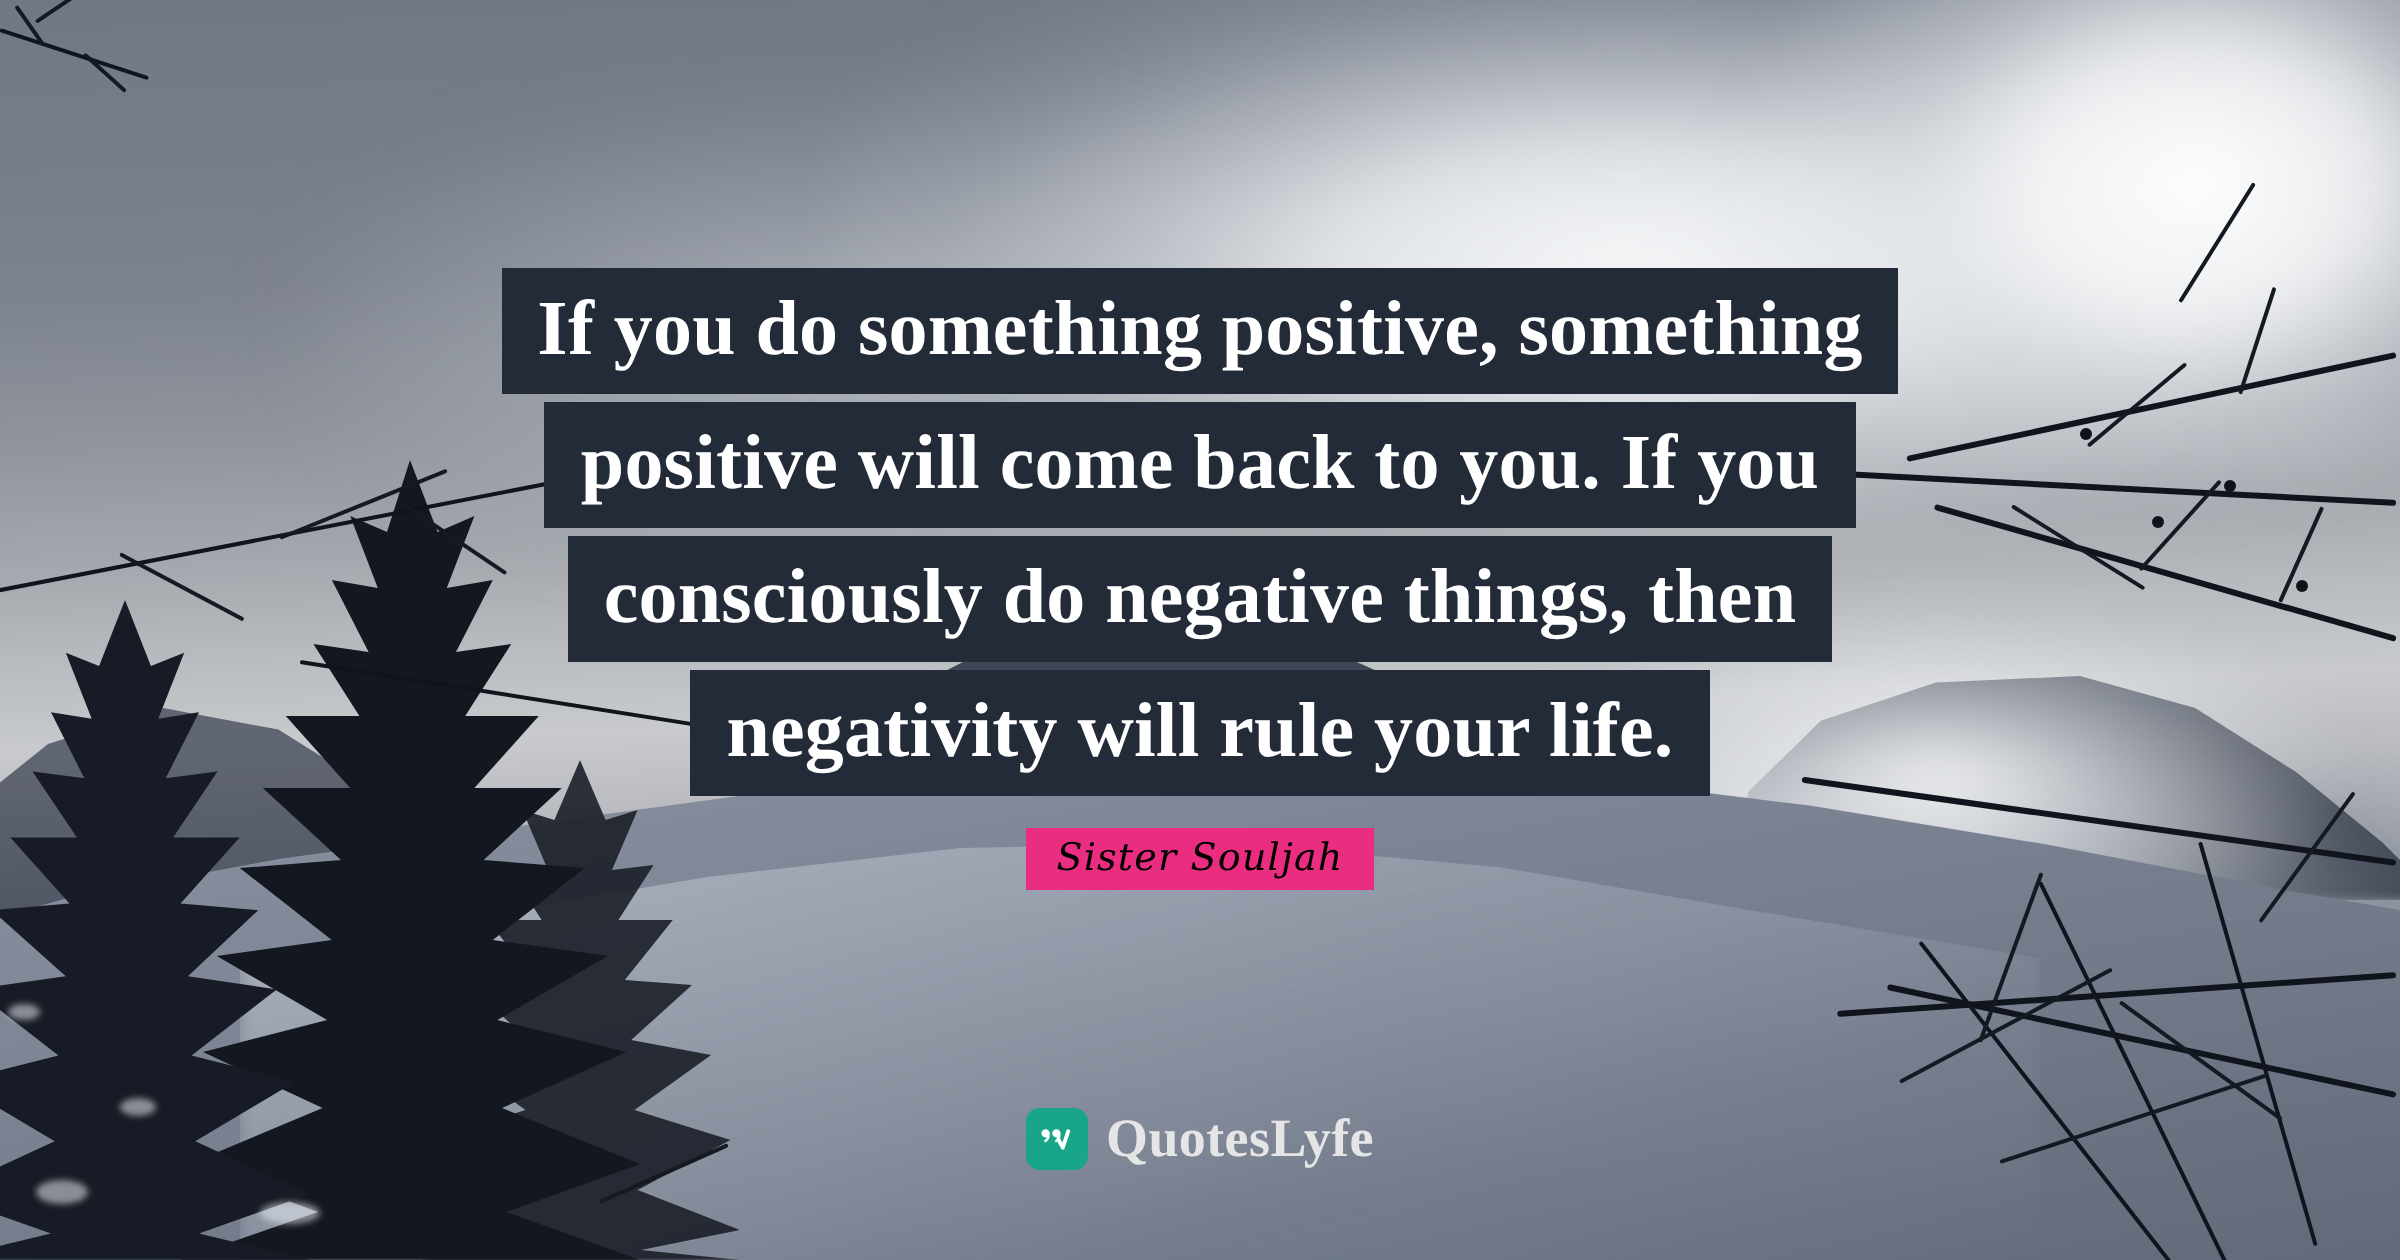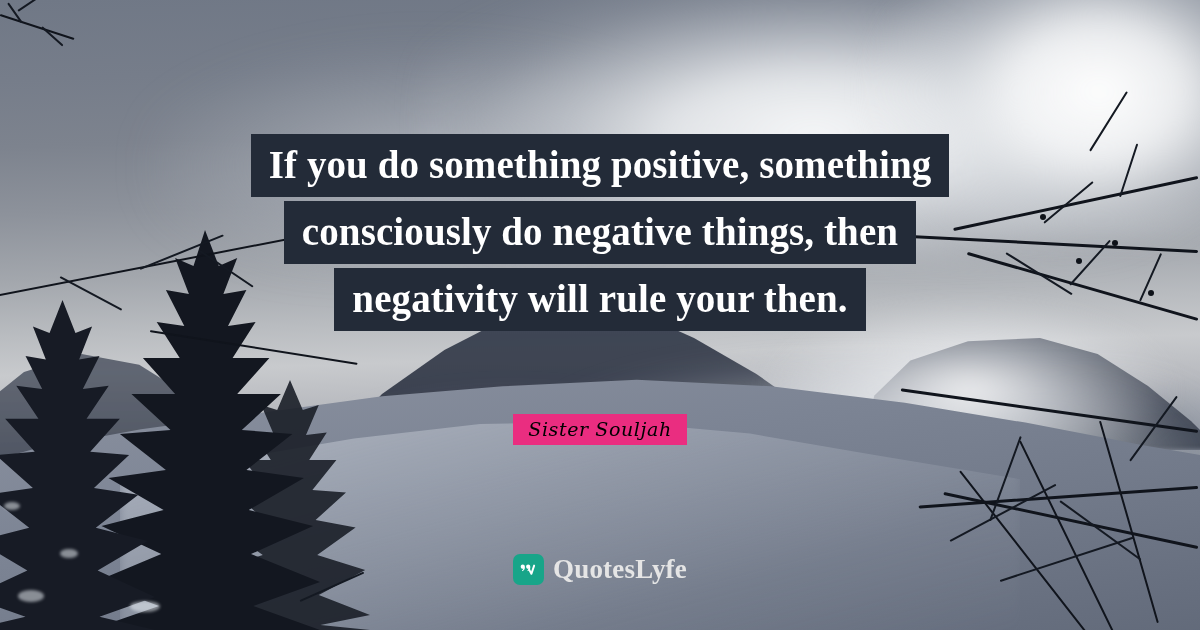--- a/index.html
+++ b/index.html
@@ -353,22 +353,23 @@
       <div class="twig" style="left:1060px; top:500px; width:100px; height:2px; transform:rotate(36deg);"></div>
       <div class="twig" style="left:1130px; top:460px; width:80px;  height:2px; transform:rotate(-54deg);"></div>
       <div class="twig" style="left:990px;  top:520px; width:90px;  height:2px; transform:rotate(-70deg);"></div>
 
       <div class="twig" style="left:300px; top:600px; width:70px; height:2px; transform:rotate(-24deg);"></div>
     </div>
   </div>
 
   <div class="quote">
     <div class="qline">If you do something positive, something</div>
+    <div class="qline">positive will come back to you. If you</div>
     <div class="qline">consciously do negative things, then</div>
-    <div class="qline">negativity will rule your then.</div>
+    <div class="qline">negativity will rule your life.</div>
   </div>
 
   <div class="author-wrap">
     <div class="author">Sister Souljah</div>
   </div>
 
   <div class="logo-wrap">
     <div class="logo-mark">
       <svg width="22" height="22" viewBox="0 0 24 24" aria-hidden="true">
 

